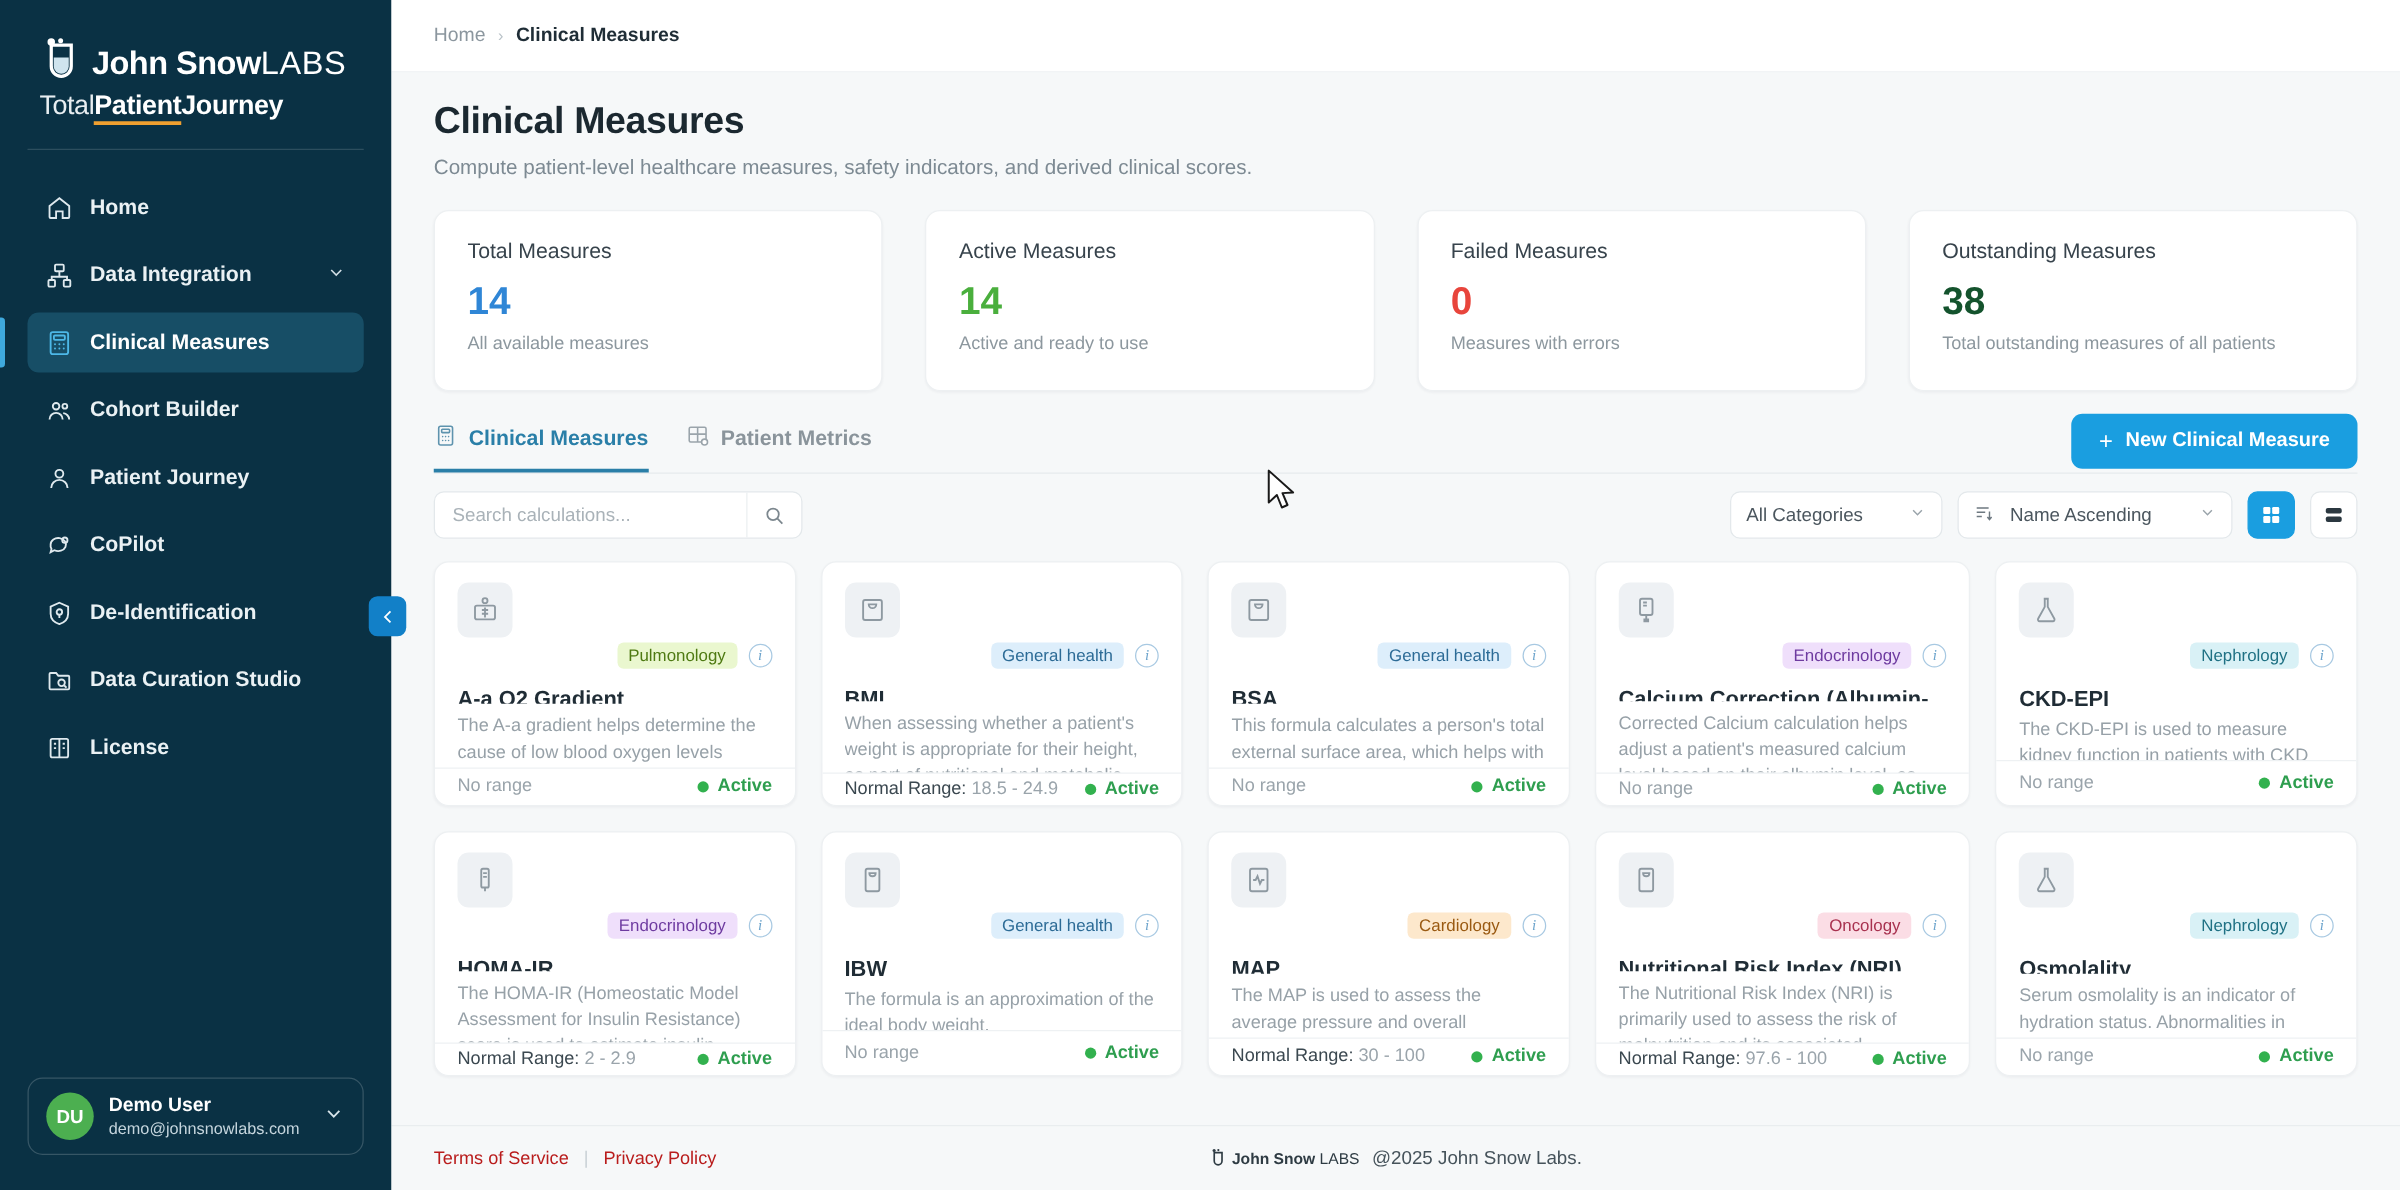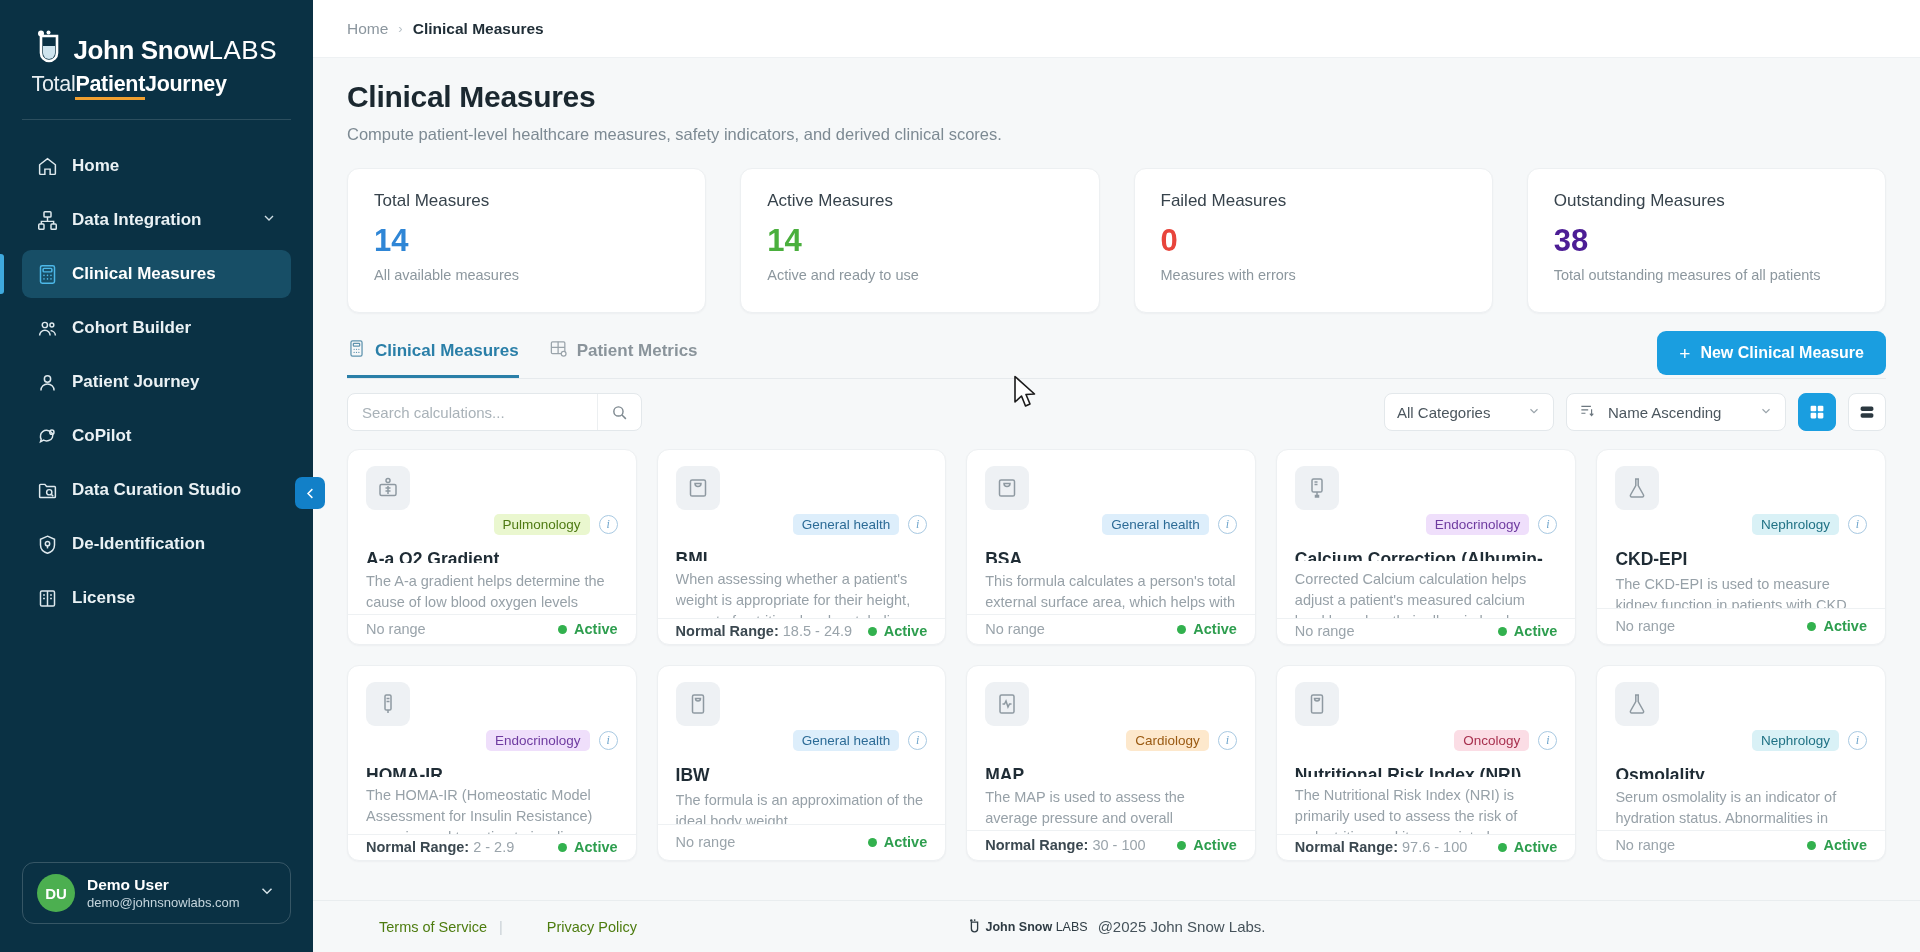--- a/index.html
+++ b/index.html
@@ -341,41 +341,41 @@
   .card-foot {
     margin-top: auto;
     border-top: 1px solid #eef1f3;
     height: 44px;
     display: flex; align-items: center;
     margin-left: -18px; margin-right: -18px;
     padding: 0 18px;
     font-size: 14.5px;
   }
   .range { color: #9aa4ab; }
-  .range b { color: #3b4850; font-weight: 700; }
+  .range b { color: #3b4850; font-weight: 400; }
   .status {
     margin-left: auto;
     display: flex; align-items: center; gap: 7px;
     color: #2e9e4f; font-weight: 600;
   }
   .dot { width: 9px; height: 9px; border-radius: 50%; background: #32b14e; }
 
   
   .footer {
     height: 52px;
     flex: 0 0 52px;
     display: flex; align-items: center;
     padding: 0 34px;
     border-top: 1px solid #e9edef;
     font-size: 14.5px;
     color: #8d979e;
     position: relative;
     background: #f6f8f9;
   }
-  .footer a { color: #4d7c0f; text-decoration: none; cursor: pointer; margin-left: 32px; }
+  .footer a { color: #b91c1c; text-decoration: none; cursor: pointer; }
   .foot-sep { margin: 0 12px; color: #c8d0d5; }
   .foot-center {
     position: absolute; left: 0; right: 0;
     display: flex; align-items: center; justify-content: center;
     gap: 10px;
     pointer-events: none;
     color: #4a565e;
   }
   .foot-logo { display: flex; align-items: center; gap: 5px; }
   .foot-logo svg { width: 13px; height: 16px; }
@@ -483,36 +483,36 @@
             <svg viewBox="0 0 24 24">
               <path d="M4 11a7 6 0 1 1 3.5 5.2L4 18l.8-2.9A6 6 0 0 1 4 11z"></path>
               <circle cx="17" cy="7" r="2.4"></circle>
             </svg>
           </span>
         <span>CoPilot</span>
       </div>
       <div class="nav-item">
         <span class="ico">
             <svg viewBox="0 0 24 24">
+              <path d="M12 2.5 20 6v6.5c0 5-3.5 8-8 9.5-4.5-1.5-8-4.5-8-9.5V6z"></path>
+              <circle cx="12" cy="11" r="2.5"></circle>
+              <path d="M12 13.5v3"></path>
+            </svg>
+          </span>
+        <span>De-Identification</span>
+      </div>
+      <div class="nav-item">
+        <span class="ico">
+            <svg viewBox="0 0 24 24">
               <path d="M3 19V6a1 1 0 0 1 1-1h5l2 2.5h9a1 1 0 0 1 1 1V19a1 1 0 0 1-1 1H4a1 1 0 0 1-1-1z"></path>
               <circle cx="14" cy="14" r="3"></circle>
               <path d="M16.4 16.4 18.5 18.5"></path>
             </svg>
           </span>
         <span>Data Curation Studio</span>
-      </div>
-      <div class="nav-item">
-        <span class="ico">
-            <svg viewBox="0 0 24 24">
-              <path d="M12 2.5 20 6v6.5c0 5-3.5 8-8 9.5-4.5-1.5-8-4.5-8-9.5V6z"></path>
-              <circle cx="12" cy="11" r="2.5"></circle>
-              <path d="M12 13.5v3"></path>
-            </svg>
-          </span>
-        <span>De-Identification</span>
       </div>
       <div class="nav-item">
         <span class="ico">
             <svg viewBox="0 0 24 24">
               <rect x="4" y="3.5" width="16" height="17" rx="1.5"></rect>
               <path d="M12 3.5v17"></path>
               <path d="M7 8h2M7 12h2M15 8h2M15 12h2"></path>
             </svg>
           </span>
         <span>License</span>
@@ -563,21 +563,21 @@
         <div class="stat-value" id="sv1" style="color: rgb(74, 175, 61);">14</div>
         <div class="stat-foot">Active and ready to use</div>
       </div>
       <div class="stat">
         <div class="stat-label">Failed Measures</div>
         <div class="stat-value" id="sv2" style="color: rgb(232, 69, 60);">0</div>
         <div class="stat-foot">Measures with errors</div>
       </div>
       <div class="stat">
         <div class="stat-label">Outstanding Measures</div>
-        <div class="stat-value" id="sv3" style="color: #4c1d95;">38</div>
+        <div class="stat-value" id="sv3" style="color: #14532d;">38</div>
         <div class="stat-foot">Total outstanding measures of all patients</div>
       </div>
     </div>
 
     <div class="tabs-row">
       <div class="tabs">
         <div class="tab active">
           <span><svg viewBox="0 0 24 24">
                 <rect x="5" y="2.5" width="14" height="19" rx="2"></rect>
                 <rect x="8" y="5.5" width="8" height="3.5" rx="0.8"></rect>

